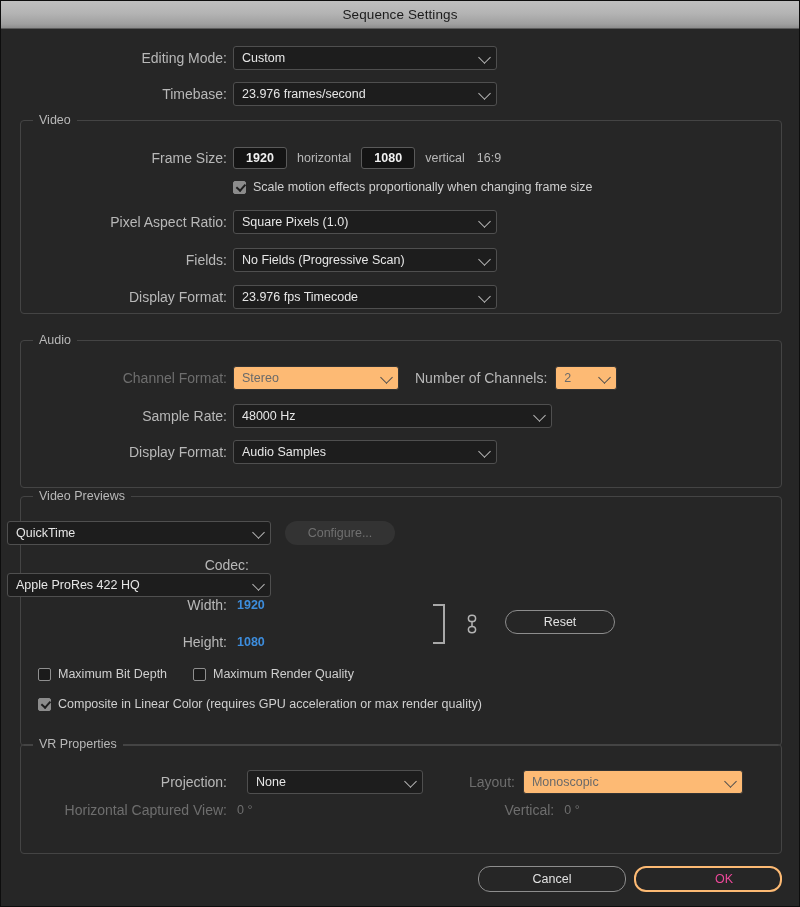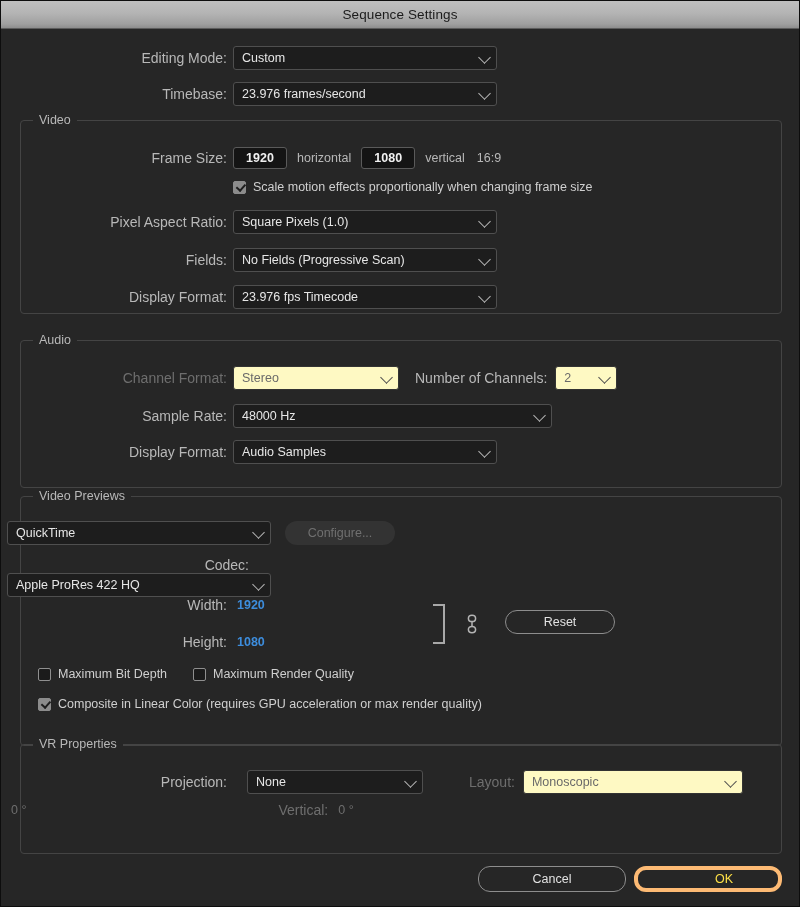--- a/index.html
+++ b/index.html
@@ -57,21 +57,21 @@
     white-space:nowrap;overflow:hidden;
   }
   .sel .chev{
     position:absolute;right:7px;top:50%;
     width:8px;height:8px;margin-top:-5px;
     border-right:1.6px solid #b9b9b9;
     border-bottom:1.6px solid #b9b9b9;
     transform:rotate(45deg);
   }
   .sel.disabled{
-    background:#fef9c3;
+    background:#fdba74;
     border-color:#333;
     color:#6a6a6a;
   }
   .sel.disabled .chev{border-color:#4d4d4d;}
 
   
   .num{
     width:54px;height:22px;
     background:#141414;
     border:1px solid #5a5a5a;
@@ -130,22 +130,22 @@
     border:1px solid #8d8d8d;
     background:#262626;
     color:#e2e2e2;
   }
   .pill.disabled{
     border:none;
     background:#333333;
     color:#707070;
   }
   .pill.default{
-    border:4px solid #fdba74;
-    color:#fde047;
+    border:2px solid #fdba74;
+    color:#ec4899;
     padding-left:32px;
   }
 
   
   .bracket{
     position:absolute;
     width:12px;height:40px;
     border:2px solid #a8a8a8;
     border-left:none;
     box-sizing:border-box;
@@ -327,20 +327,21 @@
         <span class="chev"></span>
       </div>
       <span class="lbl dim" style="margin-left:46px;">Layout:</span>
       <div class="sel disabled" style="width:220px;margin-left:8px;">
         <span>Monoscopic</span>
         <span class="chev"></span>
       </div>
     </div>
 
     <div class="row" style="position:absolute;left:0;top:773px;">
+      <div class="lbl dim" style="width:226px;">Horizontal Captured View:</div>
       <span class="dimval" style="margin-left:10px;">0 °</span>
       <span class="lbl dim" style="margin-left:252px;">Vertical:</span>
       <span class="dimval" style="margin-left:10px;">0 °</span>
     </div>
 
     <div class="pill" style="position:absolute;left:477px;top:837px;width:148px;height:26px;">
       <span>Cancel</span>
     </div>
     <div class="pill default" style="position:absolute;left:633px;top:837px;width:148px;height:26px;">
       <span>OK</span>

